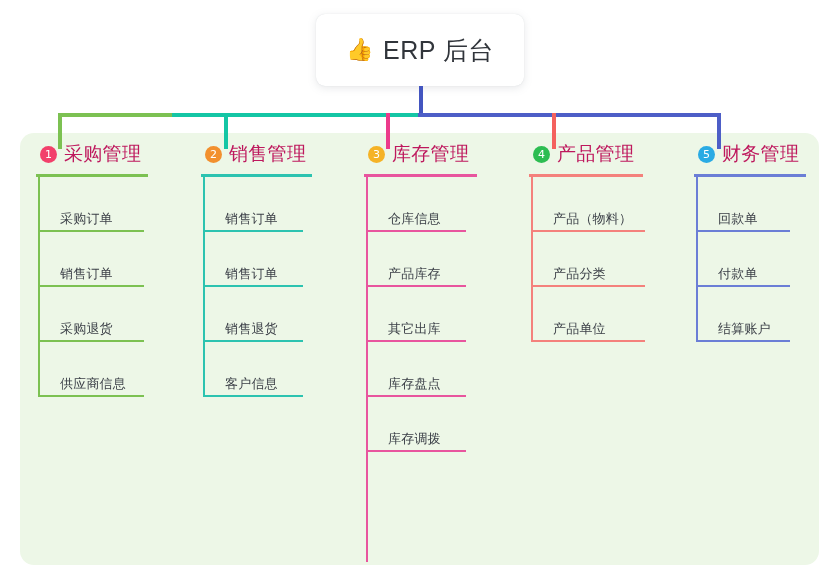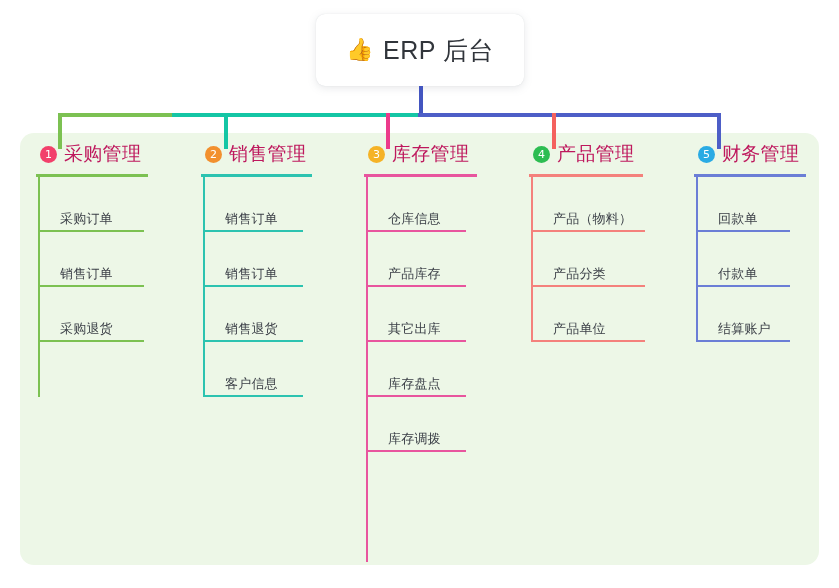--- a/index.html
+++ b/index.html
@@ -185,20 +185,24 @@
         <div class="leaf-rule"></div>
       </div>
       <div class="leaf">
         <span class="leaf-text">销售订单</span>
         <div class="leaf-rule"></div>
       </div>
       <div class="leaf">
         <span class="leaf-text">采购退货</span>
         <div class="leaf-rule"></div>
       </div>
+      <div class="leaf">
+        <span class="leaf-text">供应商信息</span>
+        <div class="leaf-rule"></div>
+      </div>
     </div>
 </div>
 
 <div class="column" id="col-2">
   <div class="col-head">
     <span class="badge" style="background: rgb(242, 144, 46);">2</span>
     <span class="col-title">销售管理</span>
   </div>
   <div class="col-rule" style="background: rgb(44, 195, 176);"></div>
   <div class="leaves" style="color: rgb(44, 195, 176);">

